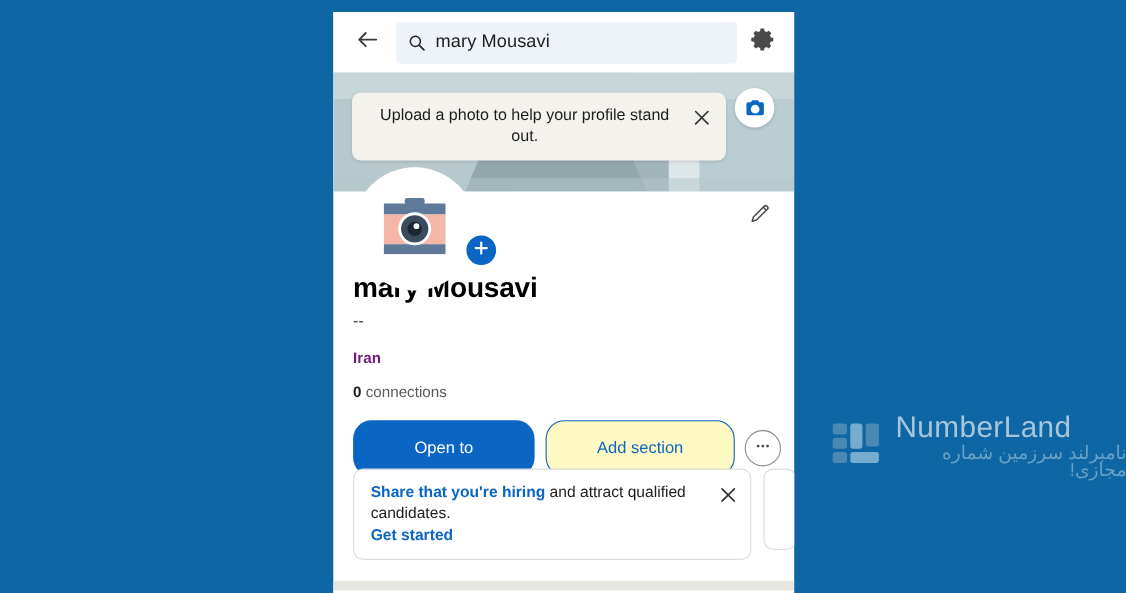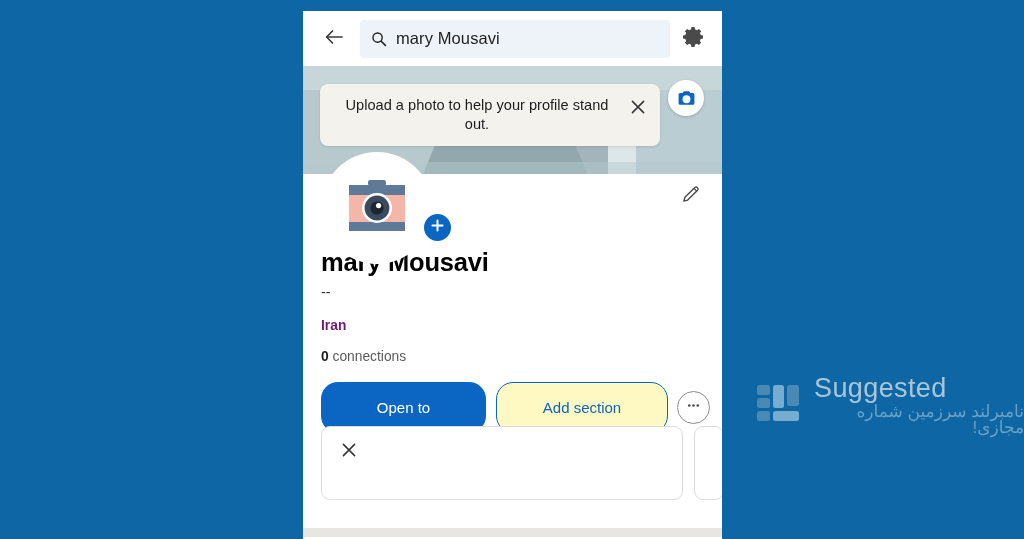--- a/index.html
+++ b/index.html
@@ -486,20 +486,24 @@
             <circle cx="10" cy="10" r="1.5" fill="#4a4a4a"></circle>
             <circle cx="15" cy="10" r="1.5" fill="#4a4a4a"></circle>
           </svg>
         </span>
       </div>
     </div>
 
     <div id="promo-row">
 
       <div id="hiring-card">
+        <div id="hiring-card-body">
+          <div id="hiring-card-text"><span class="lnk">Share that you're hiring</span><span> and attract qualified candidates.</span></div>
+          <span id="hiring-get-started">Get started</span>
+        </div>
         <div class="toast-close">
           <span>
             <svg width="16" height="16" viewBox="0 0 16 16">
               <path d="M2.4 2.4 L13.6 13.6 M13.6 2.4 L2.4 13.6" stroke="#333" stroke-width="1.5" stroke-linecap="round"></path>
             </svg>
           </span>
         </div>
       </div>
 
       <div id="secondary-promo-card"></div>
@@ -519,16 +523,16 @@
     <svg width="46" height="46" viewBox="0 0 46 46">
       <rect x="1" y="5" width="13" height="10" rx="2.5" fill="#4e8cb5"></rect>
       <rect x="1" y="18" width="13" height="10" rx="2.5" fill="#4e8cb5"></rect>
       <rect x="1" y="31" width="13" height="10" rx="2.5" fill="#4e8cb5"></rect>
       <rect x="17" y="5" width="11" height="23" rx="2.5" fill="#7fb3d2"></rect>
       <rect x="17" y="31" width="26" height="10" rx="2.5" fill="#7fb3d2"></rect>
       <rect x="31" y="5" width="12" height="21" rx="2.5" fill="#4e8cb5"></rect>
     </svg>
   </div>
   <div id="watermark-textblock">
-    <div id="watermark-title">Suggested</div>
+    <div id="watermark-title">NumberLand</div>
     <div id="watermark-subtitle">نامبرلند سرزمین شماره مجازی!</div>
   </div>
 </div>
 
 </body></html>

